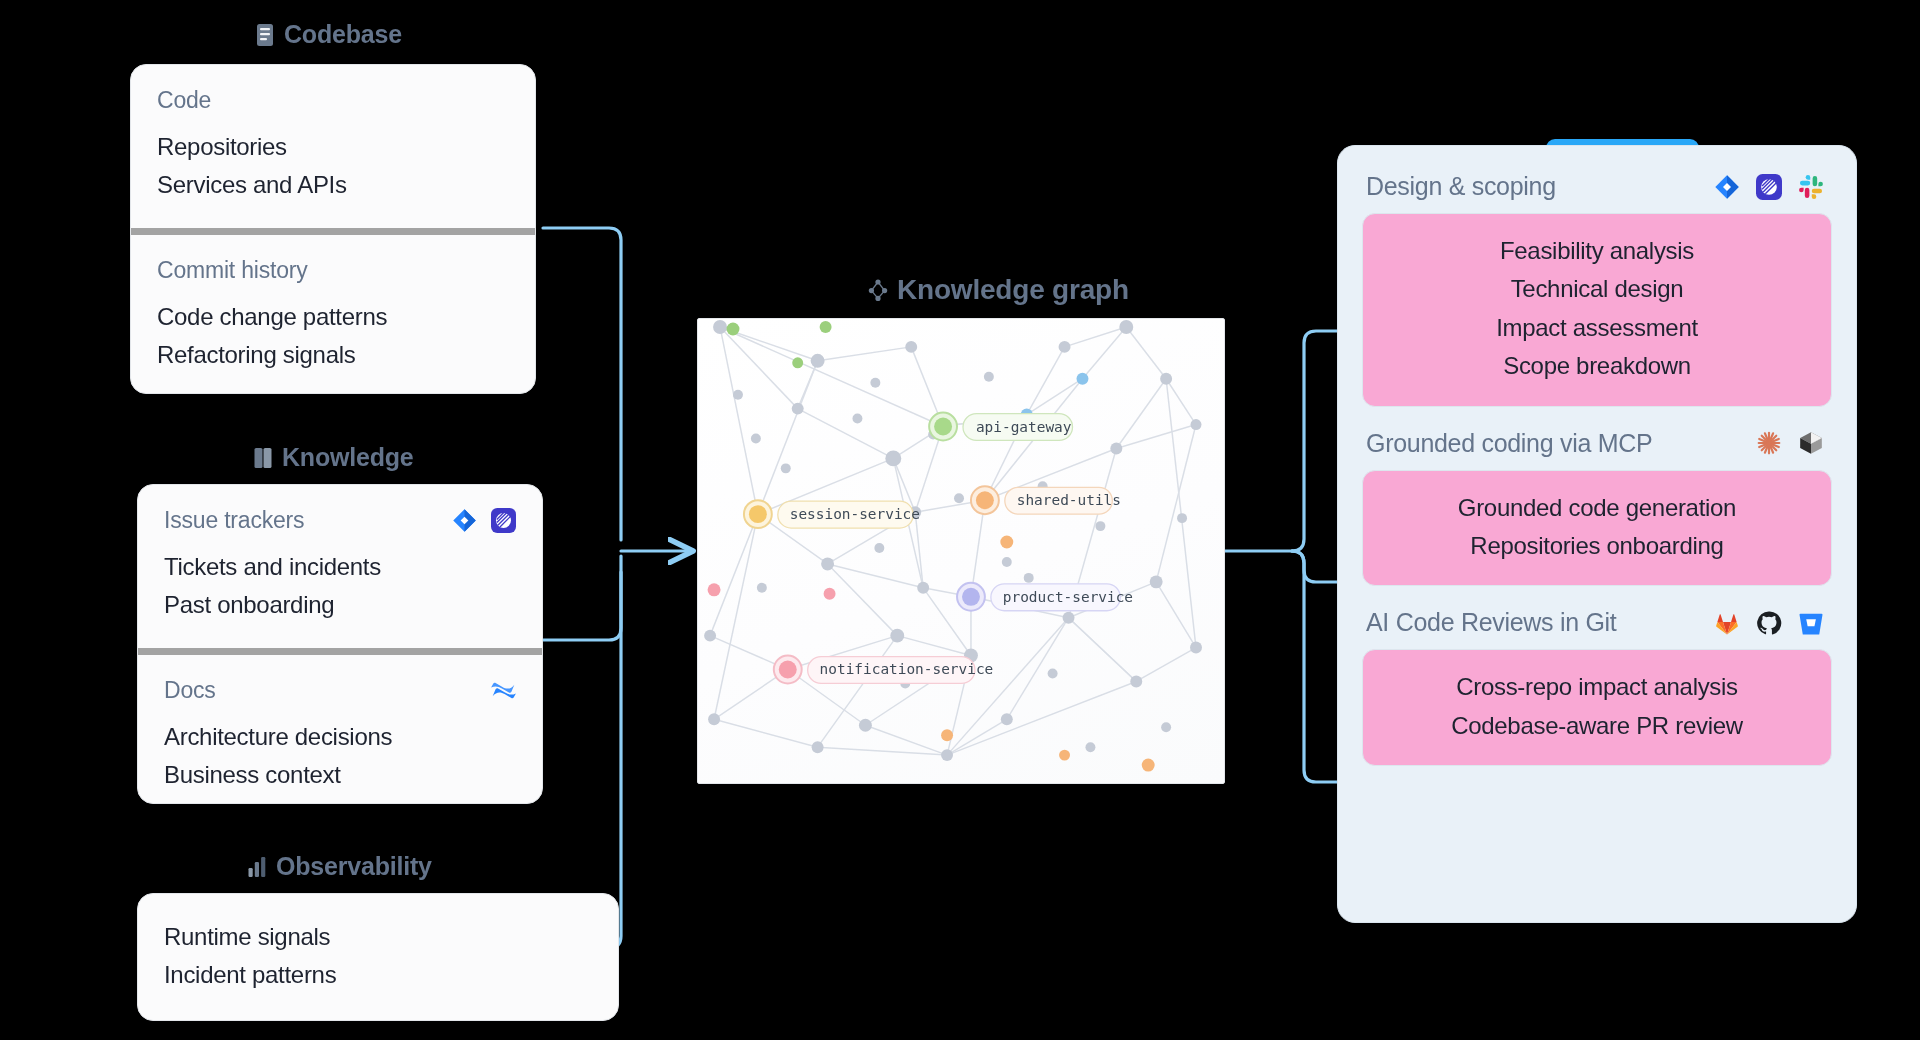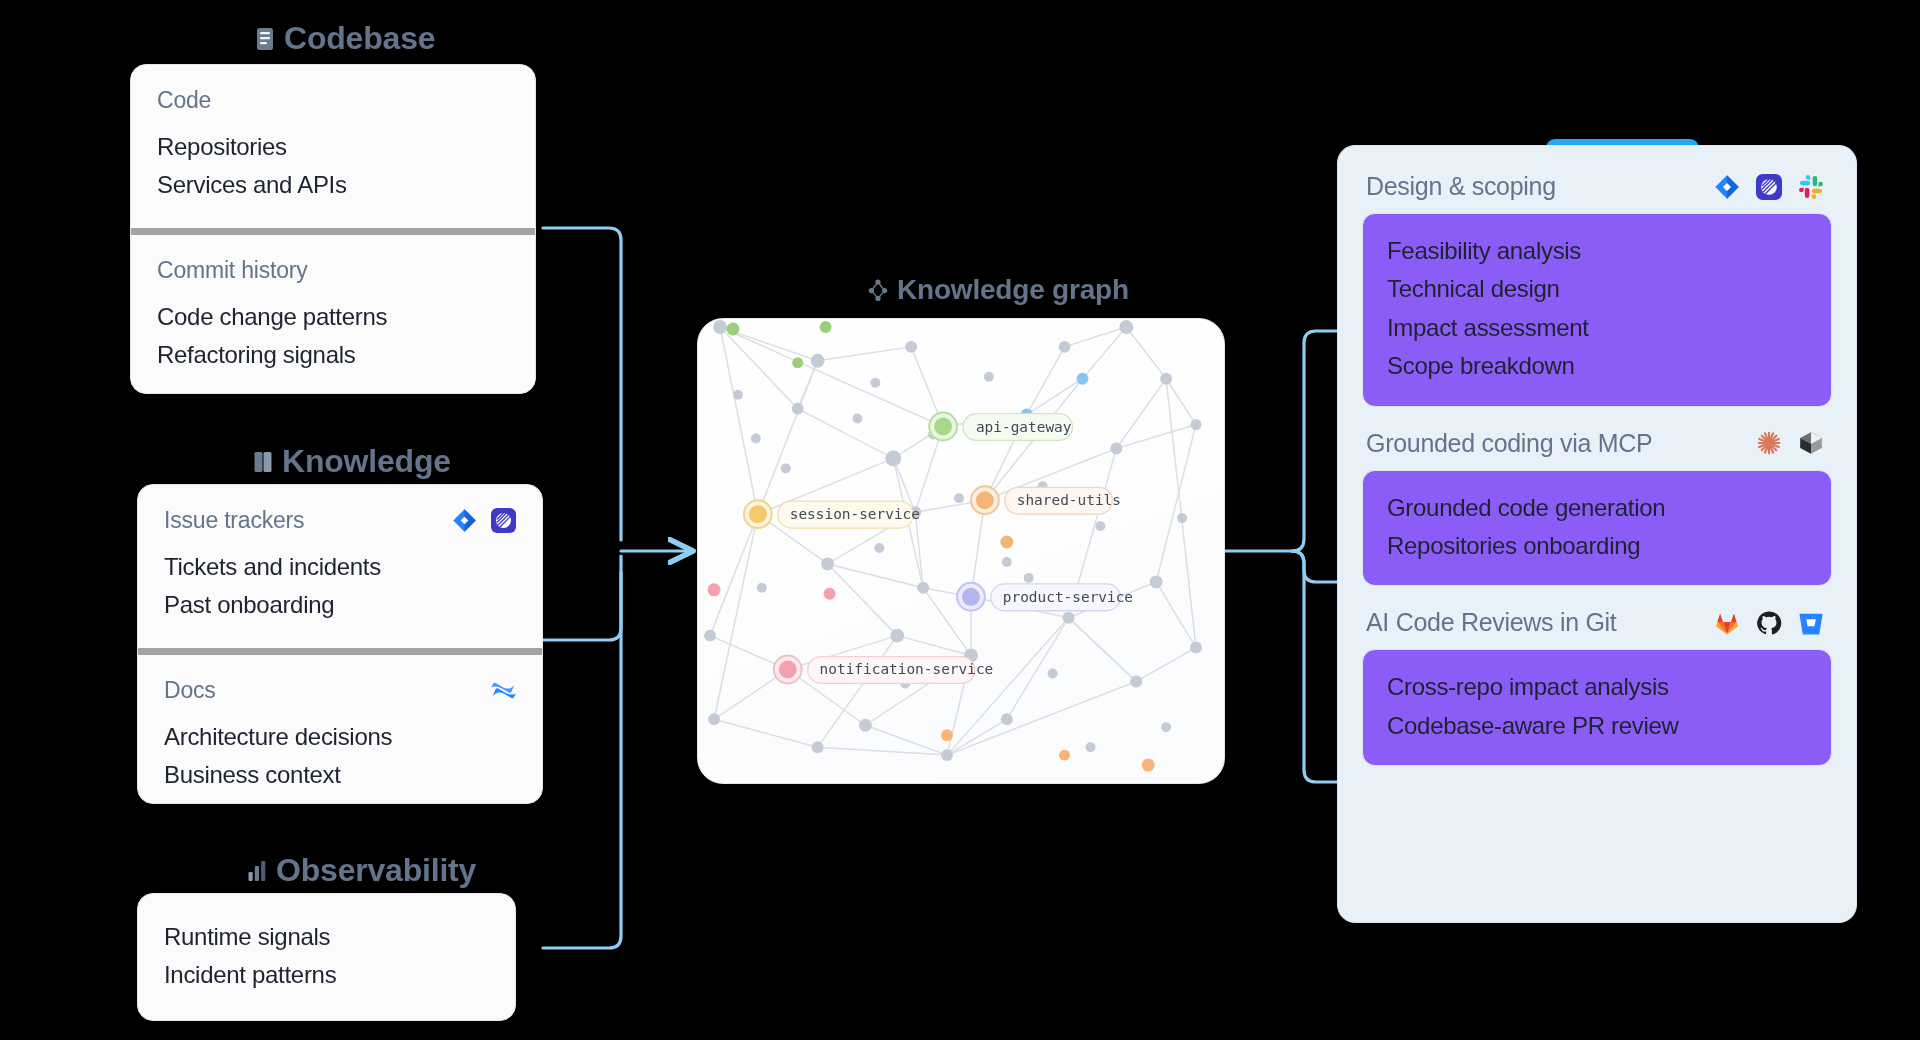--- a/index.html
+++ b/index.html
@@ -9,21 +9,21 @@
     font-family: "Liberation Sans", sans-serif;
     overflow: hidden;
   }
   .stage { position: relative; width: 1920px; height: 1040px; }
 
   
   .sec-head {
     position: absolute;
     display: flex; align-items: center; gap: 9px;
     color: #64748b;
-    font-size: 32px; font-weight: 700;
+    font-size: 25px; font-weight: 700;
     letter-spacing: -0.2px;
     white-space: nowrap;
   }
   .sec-head .gi { width: 20px; height: 24px; display: block; }
 
   
   .card {
     position: absolute;
     background: #fbfbfc;
     border: 1px solid #e3e6ea;
@@ -45,21 +45,21 @@
   .item {
     color: #1e2330; font-size: 24px; font-weight: 400;
     letter-spacing: -.3px; line-height: 1.58;
   }
 
   
   .graph-panel {
     position: absolute;
     background: linear-gradient(160deg,#ffffff 0%,#fdfdfe 55%,#fafbfc 100%);
     border: 1px solid #e3e6ea;
-    border-radius: 26px;
+    border-radius: 2px;
     overflow: hidden;
     box-shadow: 0 1px 2px rgba(15,23,42,.05);
   }
   .graph-panel svg { display:block; width:100%; height:100%; }
   .nlabel {
     font-family: "DejaVu Sans Mono", monospace;
     font-size: 14.5px;
   }
 
   
@@ -82,24 +82,25 @@
   }
   .sk-group { margin-bottom: 22px; }
   .sk-group:last-child { margin-bottom: 0; }
   .sk-head {
     display: flex; align-items: center; justify-content: space-between;
     padding: 0 8px 0 4px; margin-bottom: 12px;
   }
   .sk-title { color: #64748b; font-size: 25px; letter-spacing: -.3px; }
   .sk-icons { display:flex; align-items:center; gap: 16px; }
   .sk-box {
-    background: #8b5cf6;
+    background: #f9a8d4;
     border: 1px solid #dde6ee;
     border-radius: 13px;
     padding: 18px 24px 20px 24px;
+    text-align: center;
   }
   .sk-item {
     color: #1e2330; font-size: 24px; letter-spacing: -.3px; line-height: 1.6;
   }
 
   
   .conn { position: absolute; left: 0; top: 0; width: 1920px; height: 1040px; pointer-events: none; }
 </style>
 </head>
 <body>
@@ -208,21 +209,21 @@
 
   <div class="sec-head" style="left:247px; top:852px;">
     <svg class="gi" viewBox="0 0 20 24">
       <rect x="1.5" y="13" width="4.2" height="9" rx="1.2" fill="#8a98a8"></rect>
       <rect x="7.8" y="7" width="4.2" height="15" rx="1.2" fill="#6b7a8d"></rect>
       <rect x="14.1" y="2" width="4.2" height="20" rx="1.2" fill="#4e5d70"></rect>
     </svg>
     <span>Observability</span>
   </div>
 
-  <div class="card" style="left:137px; top:893px; width:379px; height:128px;">
+  <div class="card" style="left:137px; top:893px; width:482px; height:128px;">
     <div class="grp" style="padding-top:24px;">
       <div class="item">Runtime signals</div>
       <div class="item">Incident patterns</div>
     </div>
   </div>
 
   <div class="sec-head" style="left:868px; top:274px; font-size:28px;">
     <svg class="gi" viewBox="0 0 20 24">
       <g fill="#6b7a8d">
         <circle cx="10" cy="4" r="2.6"></circle>

